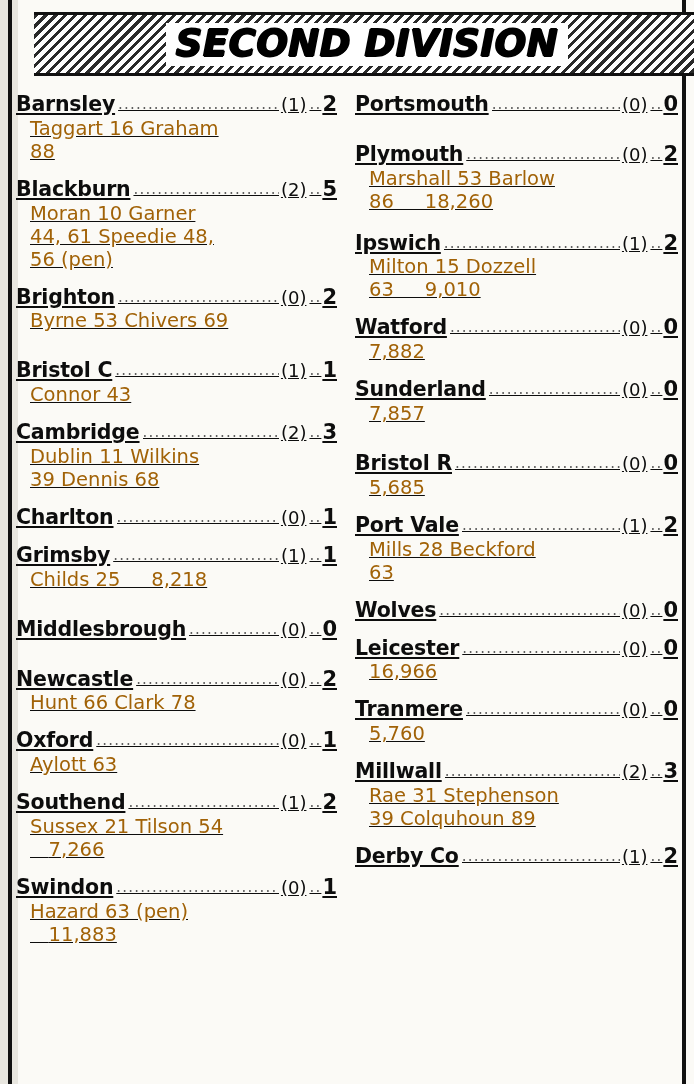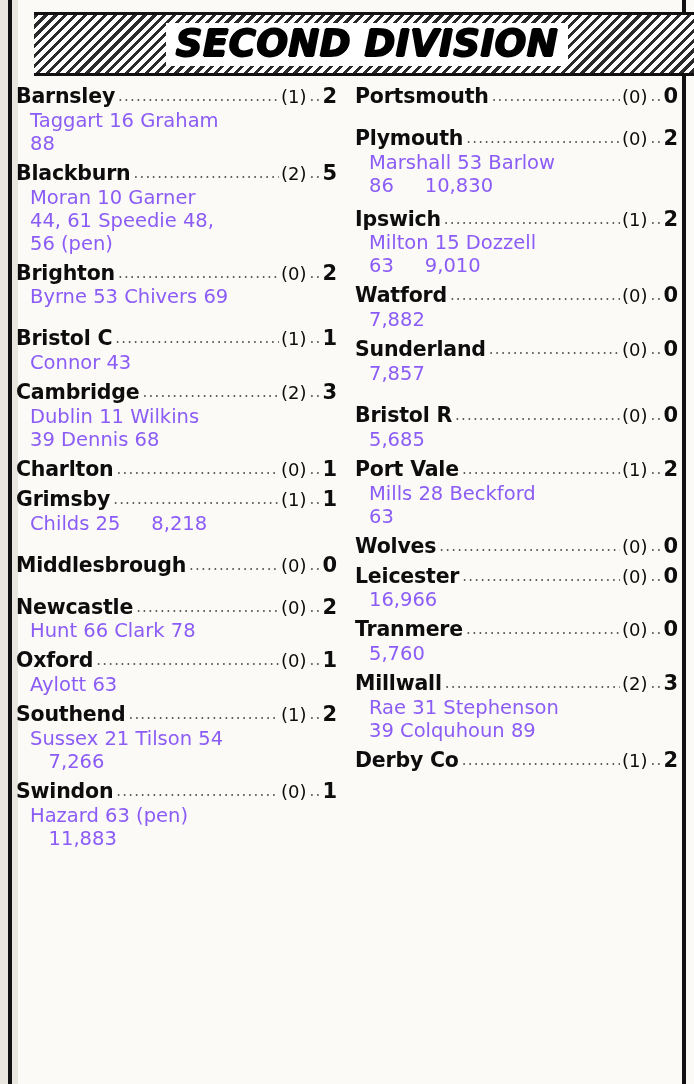--- a/index.html
+++ b/index.html
@@ -78,21 +78,22 @@
     gap: 0;
   }
   .col {
     width: 331px;
     box-sizing: border-box;
   }
   .col.left { padding-right: 10px; }
   .col.right { padding-left: 8px; }
 
   .match {
-    margin: 4px 0 0 0;
+    margin: 12px 0 0 0;
+    text-decoration: underline;
   }
   .team-line {
     display: flex;
     align-items: baseline;
     font-size: 20.5px;
     line-height: 1.04;
     white-space: nowrap;
     padding-top: 4px;
   }
   .team-name {
@@ -125,21 +126,21 @@
   }
   .ft {
     font-weight: bold;
     font-size: 21px;
   }
   .scorers {
     font-size: 19.5px;
     line-height: 1.18;
     padding-left: 14px;
     padding-top: 1px;
-    color: #8b5cf6;
+    color: #a16207;
     white-space: pre-wrap;
   }
   .spacer-sm { height: 4px; }
   .spacer-md { height: 12px; }
 
   .bottom-edge {
     position: absolute;
     left: 12px;
     bottom: 0;
     width: 670px;
@@ -308,21 +309,21 @@
         <div class="spacer-md"></div>
         <div class="match">
           <div class="team-line">
             <span class="team-name">Plymouth</span>
             <span class="dots">............................................</span>
             <span class="ht">(0)</span>
             <span class="ftsep">..</span>
             <span class="ft">2</span>
           </div>
           <div class="scorers">Marshall 53 Barlow
-86     10,830</div>
+86     18,260</div>
         </div>
         <div class="spacer-sm"></div>
         <div class="match">
           <div class="team-line">
             <span class="team-name">Ipswich</span>
             <span class="dots">............................................</span>
             <span class="ht">(1)</span>
             <span class="ftsep">..</span>
             <span class="ft">2</span>
           </div>

